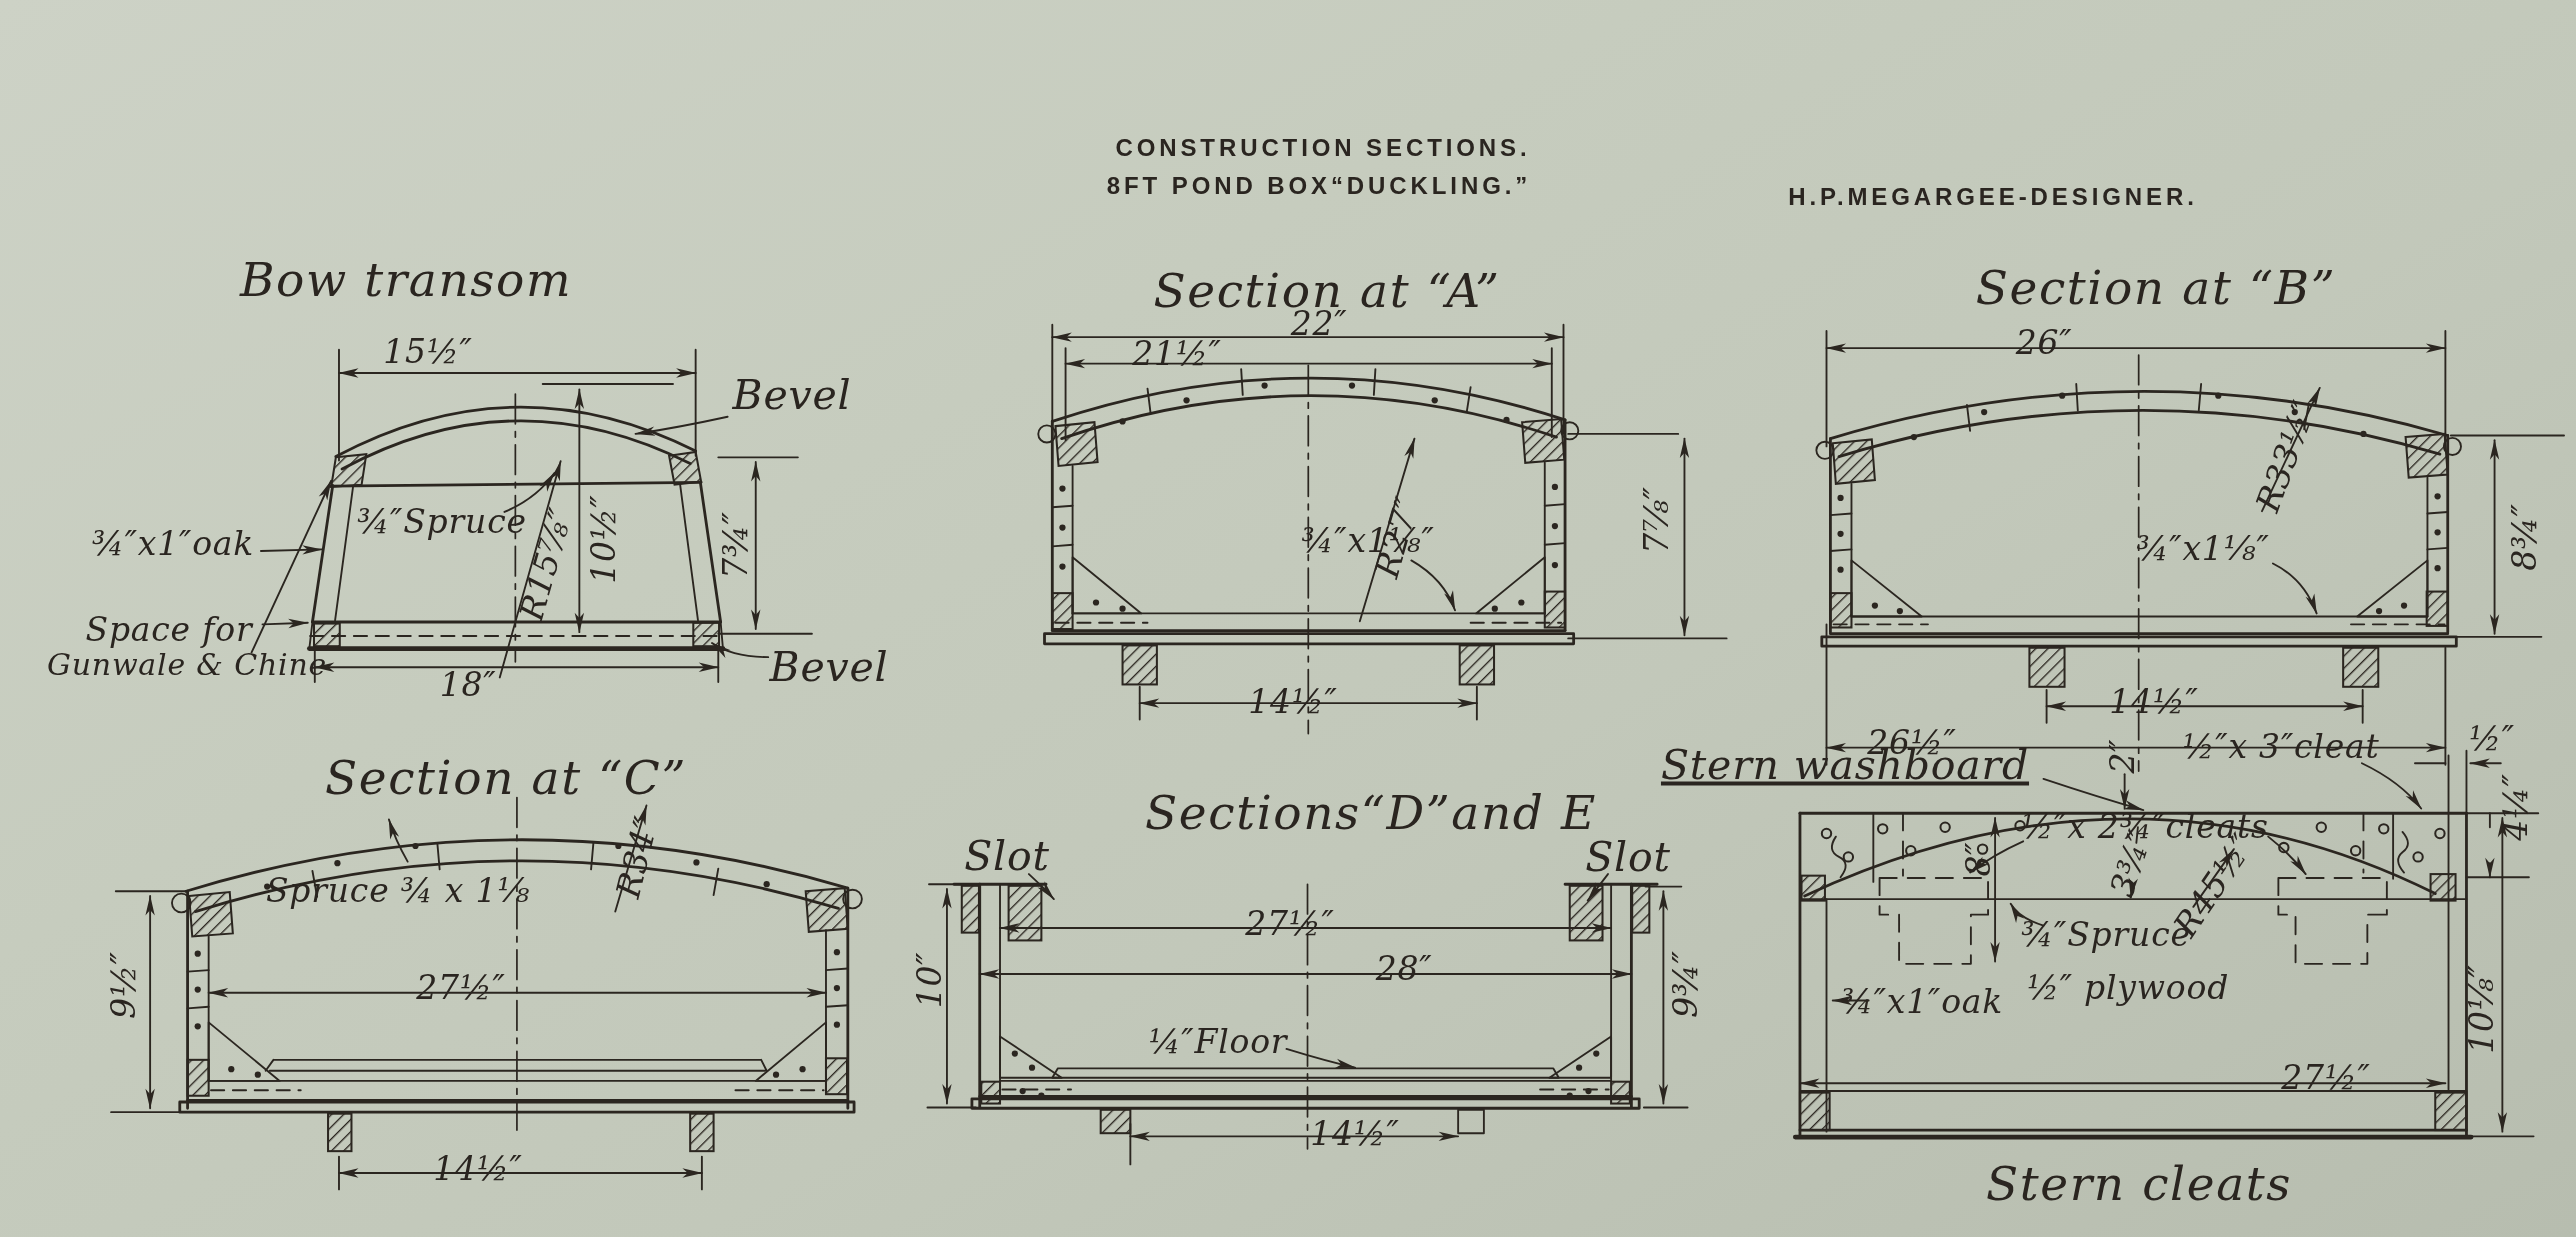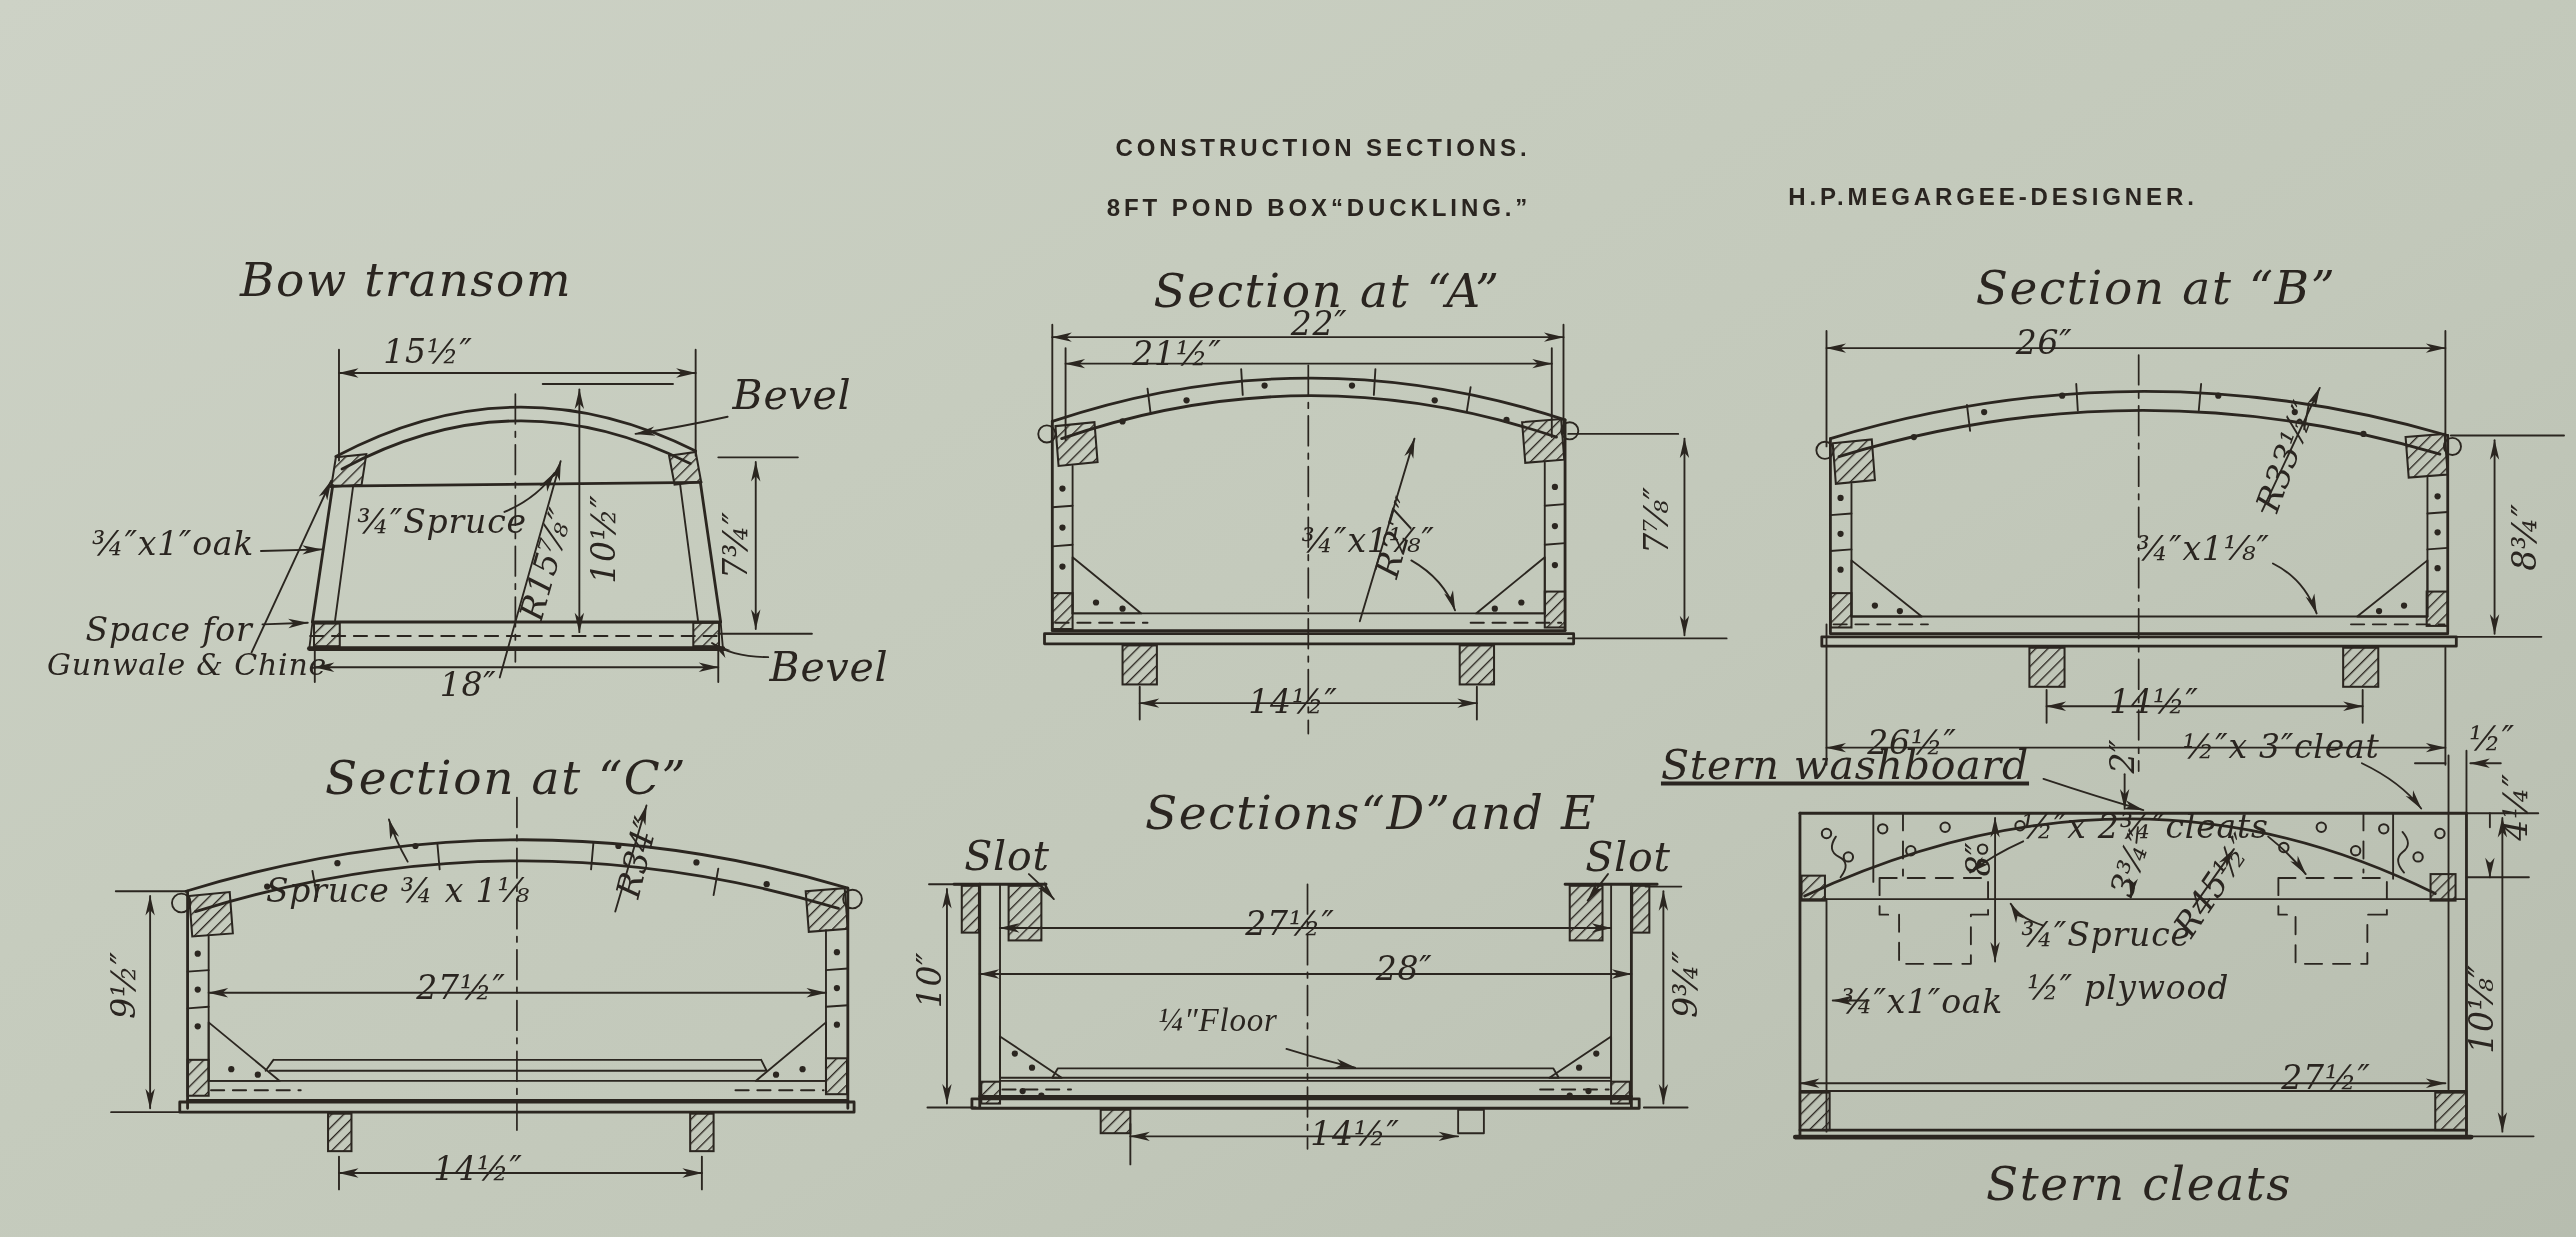--- a/index.html
+++ b/index.html
@@ -302,21 +302,21 @@
       <line class="s s2" x1="2306" y1="1388" x2="3133" y2="1388" marker-start="url(#ah)" marker-end="url(#ah)"></line>
       <line class="s s2" x1="2306" y1="1398" x2="3160" y2="1398"></line>
       <rect class="hatch" x="2306" y="1400" width="38" height="48"></rect>
       <rect class="hatch" x="3120" y="1400" width="40" height="48"></rect>
       <line class="s" x1="2306" y1="1448" x2="3160" y2="1448"></line>
       <line class="s s5" x1="2300" y1="1457" x2="3166" y2="1457"></line>
     </g>
   </svg>
 
   <div class="lbl caps" style="left:1323px;top:148px;">CONSTRUCTION SECTIONS.</div>
-  <div class="lbl caps" style="left:1319px;top:208px;">8FT POND BOX“DUCKLING.”</div>
+  <div class="lbl caps" style="left:1319px;top:186px;">8FT POND BOX“DUCKLING.”</div>
   <div class="lbl caps" style="left:1993px;top:197px;">H.P.MEGARGEE-DESIGNER.</div>
 
   <div class="lbl t" style="left:406px;top:279px;">Bow transom</div>
   <div class="lbl" style="left:428px;top:351px;">15½″</div>
   <div class="lbl st" style="left:792px;top:395px;">Bevel</div>
   <div class="lbl" style="left:442px;top:521px;">¾″Spruce</div>
   <div class="lbl" style="left:173px;top:543px;">¾″x1″oak</div>
   <div class="lbl" style="left:546px;top:564px;transform:translate(-50%,-50%) rotate(-74deg);">R15⅞″</div>
   <div class="lbl" style="left:603px;top:539px;transform:translate(-50%,-50%) rotate(-90deg);">10½″</div>
   <div class="lbl" style="left:735px;top:545px;transform:translate(-50%,-50%) rotate(-90deg);">7¾″</div>
@@ -346,21 +346,21 @@
   <div class="lbl" style="left:637px;top:857px;transform:translate(-50%,-50%) rotate(-76deg);">R34″</div>
   <div class="lbl" style="left:123px;top:985px;transform:translate(-50%,-50%) rotate(-90deg);">9½″</div>
   <div class="lbl" style="left:461px;top:987px;">27½″</div>
   <div class="lbl" style="left:478px;top:1168px;">14½″</div>
 
   <div class="lbl t" style="left:1371px;top:812px;">Sections“D”and E</div>
   <div class="lbl st" style="left:1007px;top:856px;">Slot</div>
   <div class="lbl st" style="left:1628px;top:857px;">Slot</div>
   <div class="lbl" style="left:1290px;top:923px;">27½″</div>
   <div class="lbl" style="left:1404px;top:968px;">28″</div>
-  <div class="lbl" style="left:1218px;top:1020px;font-family:Liberation Serif, serif;">¼″Floor</div>
+  <div class="lbl" style="left:1218px;top:1041px;">¼″Floor</div>
   <div class="lbl" style="left:929px;top:980px;transform:translate(-50%,-50%) rotate(-90deg);">10″</div>
   <div class="lbl" style="left:1685px;top:984px;transform:translate(-50%,-50%) rotate(-90deg);">9¾″</div>
   <div class="lbl" style="left:1355px;top:1133px;">14½″</div>
 
   <div class="lbl st" style="left:1845px;top:765px;text-decoration:underline;">Stern washboard</div>
   <div class="lbl" style="left:2264px;top:746px;margin-left:17px;">½″x 3″cleat</div>
   <div class="lbl" style="left:2122px;top:756px;transform:translate(-50%,-50%) rotate(-90deg);">2″</div>
   <div class="lbl" style="left:2145px;top:826px;">½″x 2¾″cleats</div>
   <div class="lbl" style="left:1978px;top:859px;transform:translate(-50%,-50%) rotate(-90deg);">8″</div>
   <div class="lbl" style="left:2131px;top:863px;transform:translate(-50%,-50%) rotate(-72deg);">3¾″</div>

